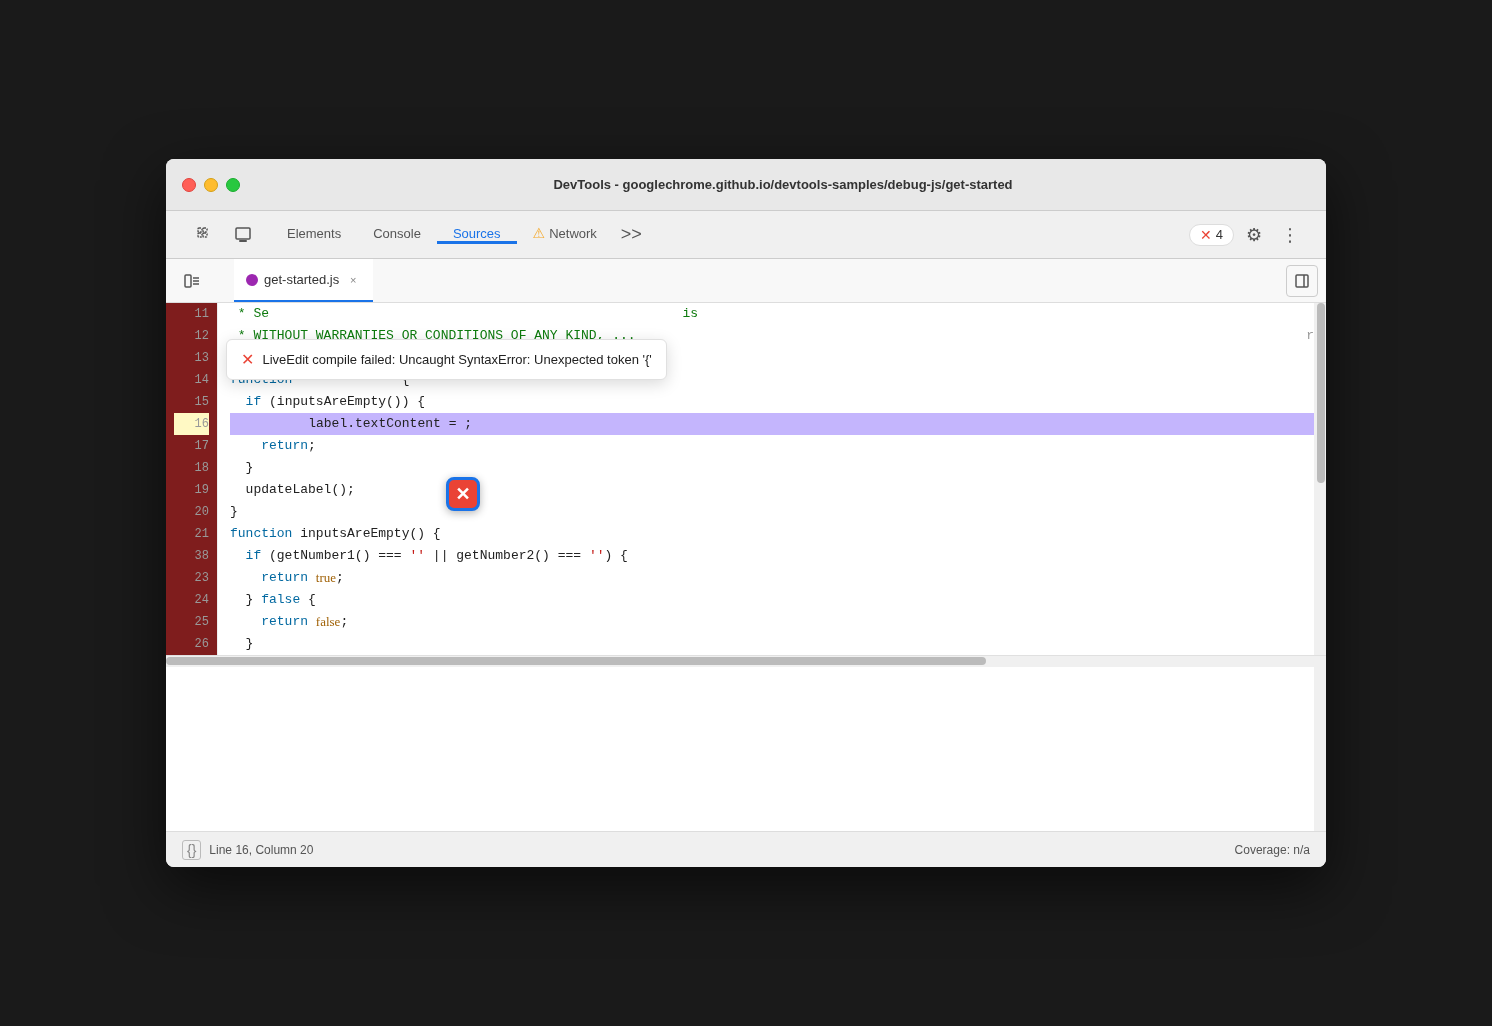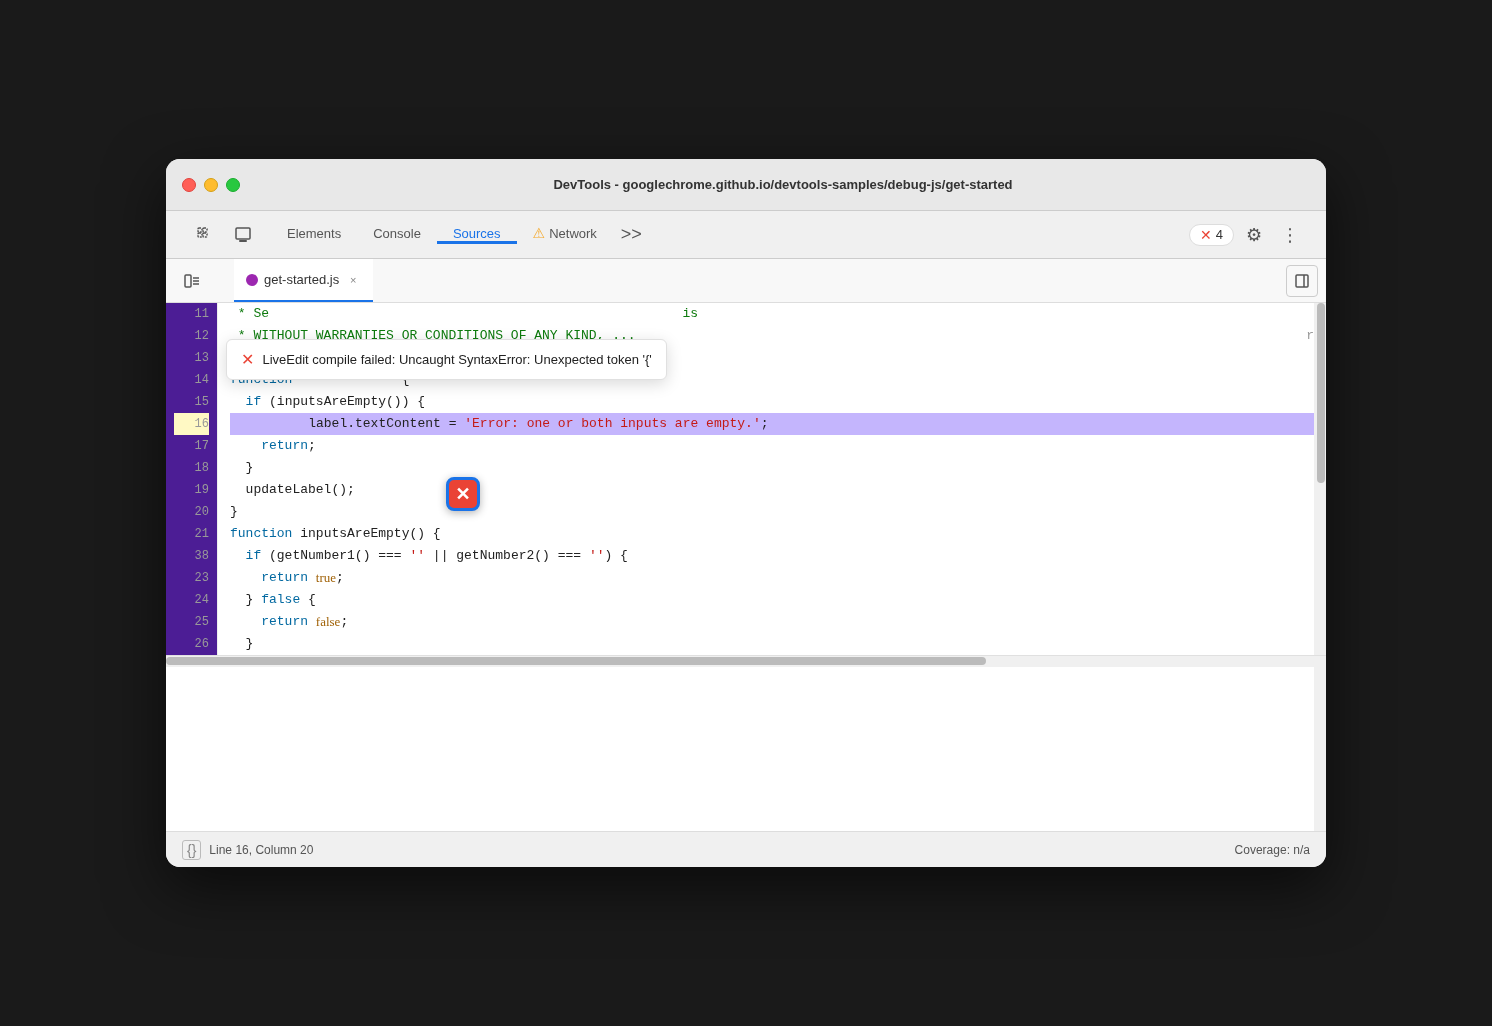--- a/index.html
+++ b/index.html
@@ -9,21 +9,21 @@
       display: flex;
       align-items: center;
       justify-content: center;
       min-height: 100vh;
       font-family: -apple-system, BlinkMacSystemFont, 'Segoe UI', sans-serif;
     }
 
     .window {
       width: 1160px;
       background: #f5f5f5;
-      border-radius: 14px;
+      border-radius: 8px;
       box-shadow: 0 20px 60px rgba(0,0,0,0.6);
       overflow: hidden;
     }
 
     
     .titlebar {
       background: #e8e8e8;
       height: 52px;
       display: flex;
       align-items: center;
@@ -230,21 +230,21 @@
 
     .code-content {
       display: flex;
       font-family: 'Courier New', Courier, monospace;
       font-size: 13px;
       line-height: 22px;
     }
 
     .line-numbers {
       min-width: 52px;
-      background: #4c1d95;
+      background: #7f1d1d;
       padding: 0 8px;
       text-align: right;
       color: #999;
       border-right: 1px solid #eee;
       user-select: none;
     }
 
     .line-numbers div {
       height: 22px;
       display: flex;
@@ -532,21 +532,20 @@
         <div class="code-line">
           <span class="c-dark">&nbsp;&nbsp;</span>
           <span class="c-keyword">if</span>
           <span class="c-dark"> (</span>
           <span class="c-dark">inputsAreEmpty</span>
           <span class="c-dark">()) {</span>
         </div>
 
         <div class="code-line" style="background:#c4b5fd;padding-left:47px;">
           <span class="c-dark">&nbsp;&nbsp;&nbsp;&nbsp;label.textContent = </span>
-          <span class="c-string">'Error: one or both inputs are empty.'</span>
           <span class="c-dark">;</span>
         </div>
 
         <div class="code-line">
           <span class="c-dark">&nbsp;&nbsp;&nbsp;&nbsp;</span>
           <span class="c-keyword">return</span>
           <span class="c-dark">;</span>
         </div>
 
         <div class="code-line">

